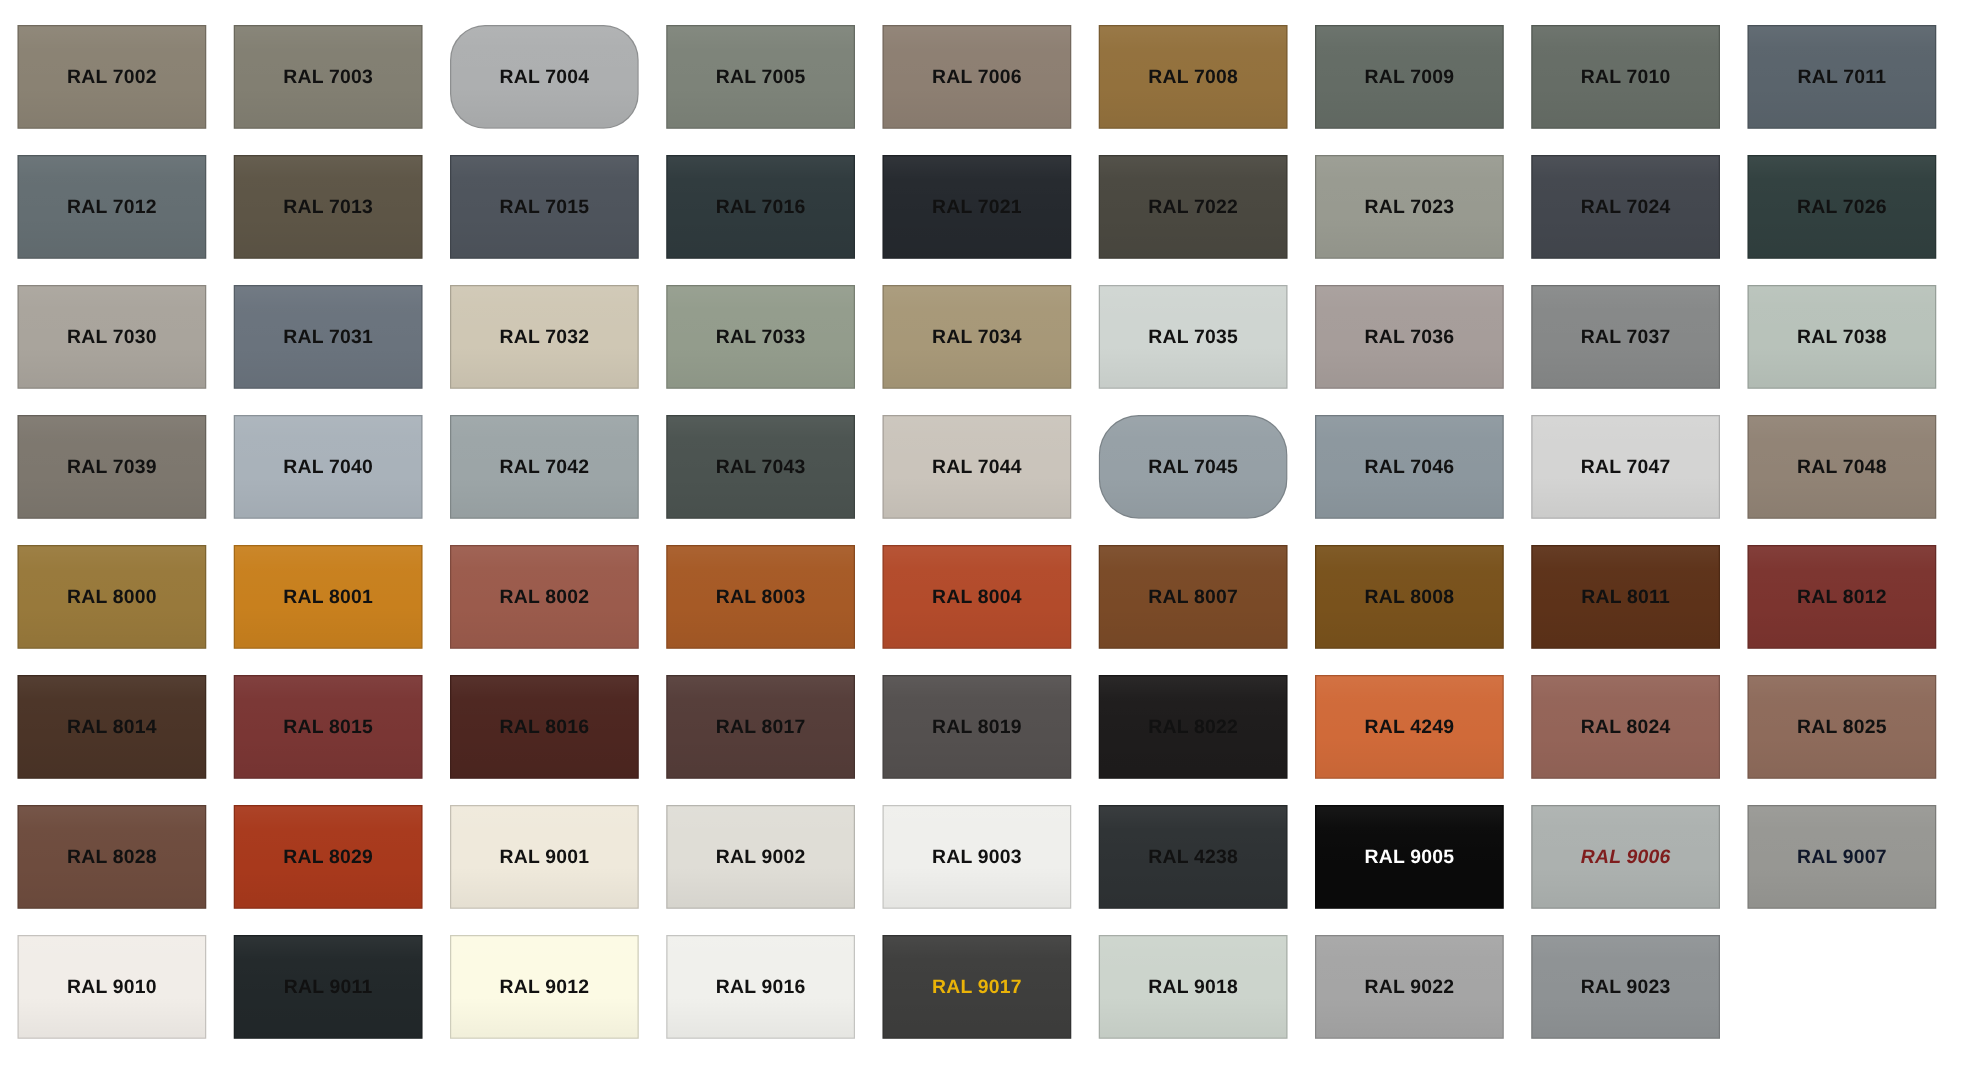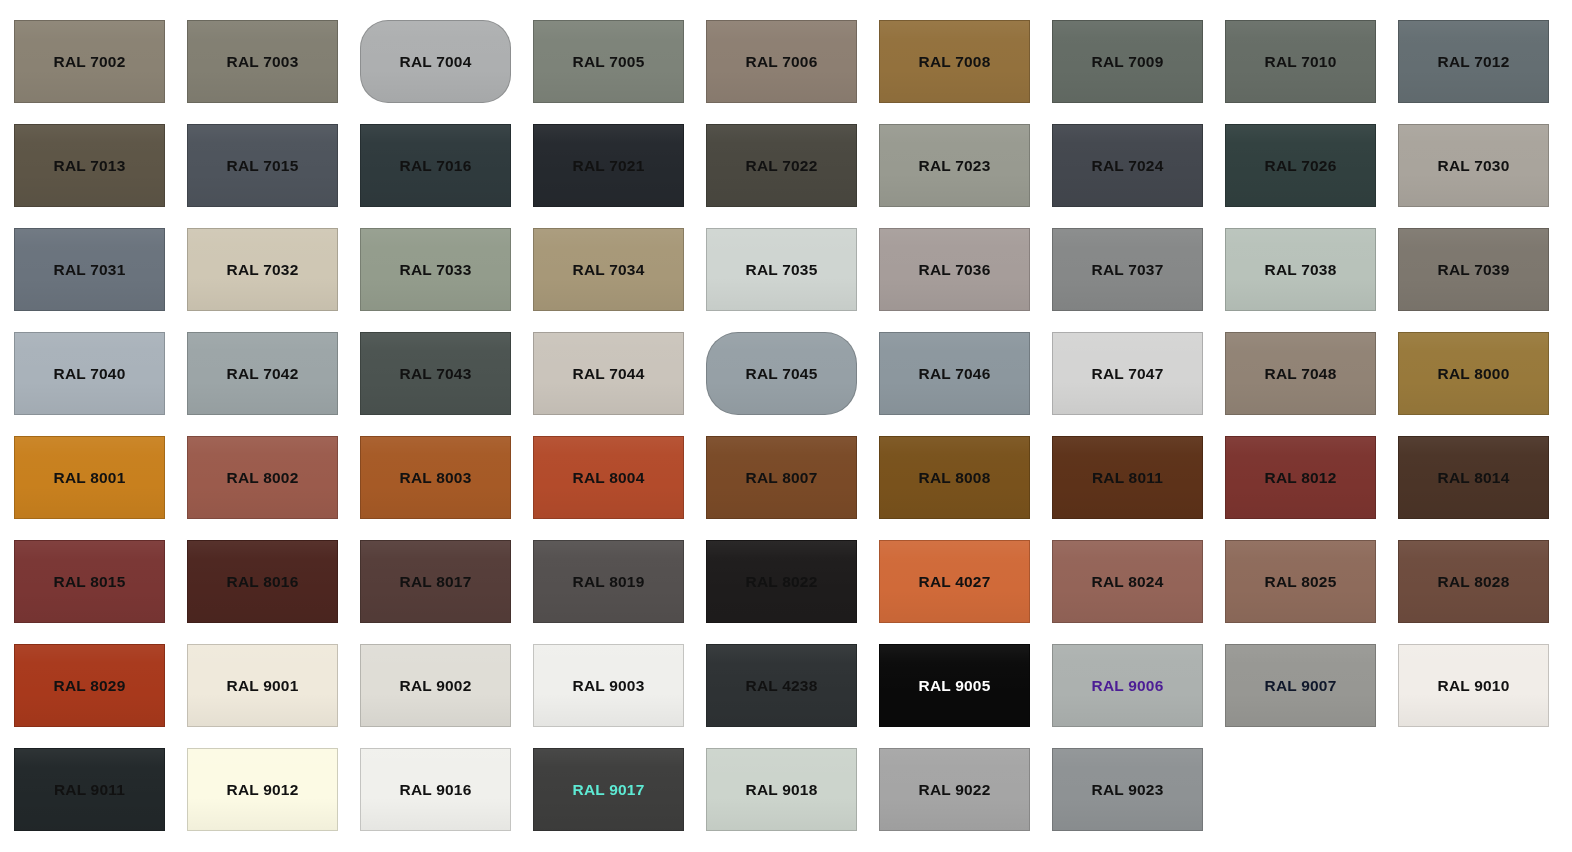--- a/index.html
+++ b/index.html
@@ -92,20 +92,23 @@
     </div>
     <div class="swatch" style="background-color: rgb(147, 113, 61);">
       <span class="swatch-label" style="color: rgb(17, 17, 17);">RAL 7008</span>
     </div>
     <div class="swatch" style="background-color: rgb(100, 108, 101);">
       <span class="swatch-label" style="color: rgb(17, 17, 17);">RAL 7009</span>
     </div>
     <div class="swatch" style="background-color: rgb(102, 109, 102);">
       <span class="swatch-label" style="color: rgb(17, 17, 17);">RAL 7010</span>
     </div>
+    <div class="swatch" style="background-color: rgb(90, 100, 108);">
+      <span class="swatch-label" style="color: rgb(17, 17, 17);">RAL 7011</span>
+    </div>
     <div class="swatch" style="background-color: rgb(100, 110, 114);">
       <span class="swatch-label" style="color: rgb(17, 17, 17);">RAL 7012</span>
     </div>
     <div class="swatch" style="background-color: rgb(93, 85, 70);">
       <span class="swatch-label" style="color: rgb(17, 17, 17);">RAL 7013</span>
     </div>
     <div class="swatch" style="background-color: rgb(78, 84, 92);">
       <span class="swatch-label" style="color: rgb(17, 17, 17);">RAL 7015</span>
     </div>
     <div class="swatch" style="background-color: rgb(47, 58, 61);">
@@ -219,21 +222,21 @@
     <div class="swatch" style="background-color: rgb(85, 61, 57);">
       <span class="swatch-label" style="color: rgb(17, 17, 17);">RAL 8017</span>
     </div>
     <div class="swatch" style="background-color: rgb(84, 80, 79);">
       <span class="swatch-label" style="color: rgb(17, 17, 17);">RAL 8019</span>
     </div>
     <div class="swatch" style="background-color: rgb(30, 28, 28);">
       <span class="swatch-label" style="color: rgb(17, 17, 17);">RAL 8022</span>
     </div>
     <div class="swatch" style="background-color: rgb(208, 106, 57);">
-      <span class="swatch-label" style="color: rgb(17, 17, 17);">RAL 4027</span>
+      <span class="swatch-label" style="color: rgb(17, 17, 17);">RAL 4249</span>
     </div>
     <div class="swatch" style="background-color: rgb(148, 100, 88);">
       <span class="swatch-label" style="color: rgb(17, 17, 17);">RAL 8024</span>
     </div>
     <div class="swatch" style="background-color: rgb(142, 107, 91);">
       <span class="swatch-label" style="color: rgb(17, 17, 17);">RAL 8025</span>
     </div>
     <div class="swatch" style="background-color: rgb(110, 76, 62);">
       <span class="swatch-label" style="color: rgb(17, 17, 17);">RAL 8028</span>
     </div>
@@ -249,39 +252,39 @@
     <div class="swatch" style="background-color: rgb(239, 239, 236);">
       <span class="swatch-label" style="color: rgb(17, 17, 17);">RAL 9003</span>
     </div>
     <div class="swatch" style="background-color: rgb(46, 50, 52);">
       <span class="swatch-label" style="color: rgb(17, 17, 17);">RAL 4238</span>
     </div>
     <div class="swatch" style="background-color: rgb(10, 10, 10);">
       <span class="swatch-label" style="color: rgb(255, 255, 255);">RAL 9005</span>
     </div>
     <div class="swatch" style="background-color: rgb(172, 177, 175);">
-      <span class="swatch-label" style="color: #4c1d95;">RAL 9006</span>
+      <span class="swatch-label" style="color: #7f1d1d; font-style: italic;">RAL 9006</span>
     </div>
     <div class="swatch" style="background-color: rgb(151, 151, 147);">
       <span class="swatch-label" style="color: #0f172a;">RAL 9007</span>
     </div>
     <div class="swatch" style="background-color: rgb(241, 237, 232);">
       <span class="swatch-label" style="color: rgb(17, 17, 17);">RAL 9010</span>
     </div>
     <div class="swatch" style="background-color: rgb(34, 40, 42);">
       <span class="swatch-label" style="color: rgb(17, 17, 17);">RAL 9011</span>
     </div>
     <div class="swatch" style="background-color: rgb(252, 250, 228);">
       <span class="swatch-label" style="color: rgb(17, 17, 17);">RAL 9012</span>
     </div>
     <div class="swatch" style="background-color: rgb(240, 240, 236);">
       <span class="swatch-label" style="color: rgb(17, 17, 17);">RAL 9016</span>
     </div>
     <div class="swatch" style="background-color: rgb(62, 62, 61);">
-      <span class="swatch-label" style="color: #5eead4;">RAL 9017</span>
+      <span class="swatch-label" style="color: #eab308;">RAL 9017</span>
     </div>
     <div class="swatch" style="background-color: rgb(204, 212, 204);">
       <span class="swatch-label" style="color: rgb(17, 17, 17);">RAL 9018</span>
     </div>
     <div class="swatch" style="background-color: rgb(165, 165, 165);">
       <span class="swatch-label" style="color: rgb(17, 17, 17);">RAL 9022</span>
     </div>
     <div class="swatch" style="background-color: rgb(142, 146, 148);">
       <span class="swatch-label" style="color: rgb(17, 17, 17);">RAL 9023</span>
     </div>

